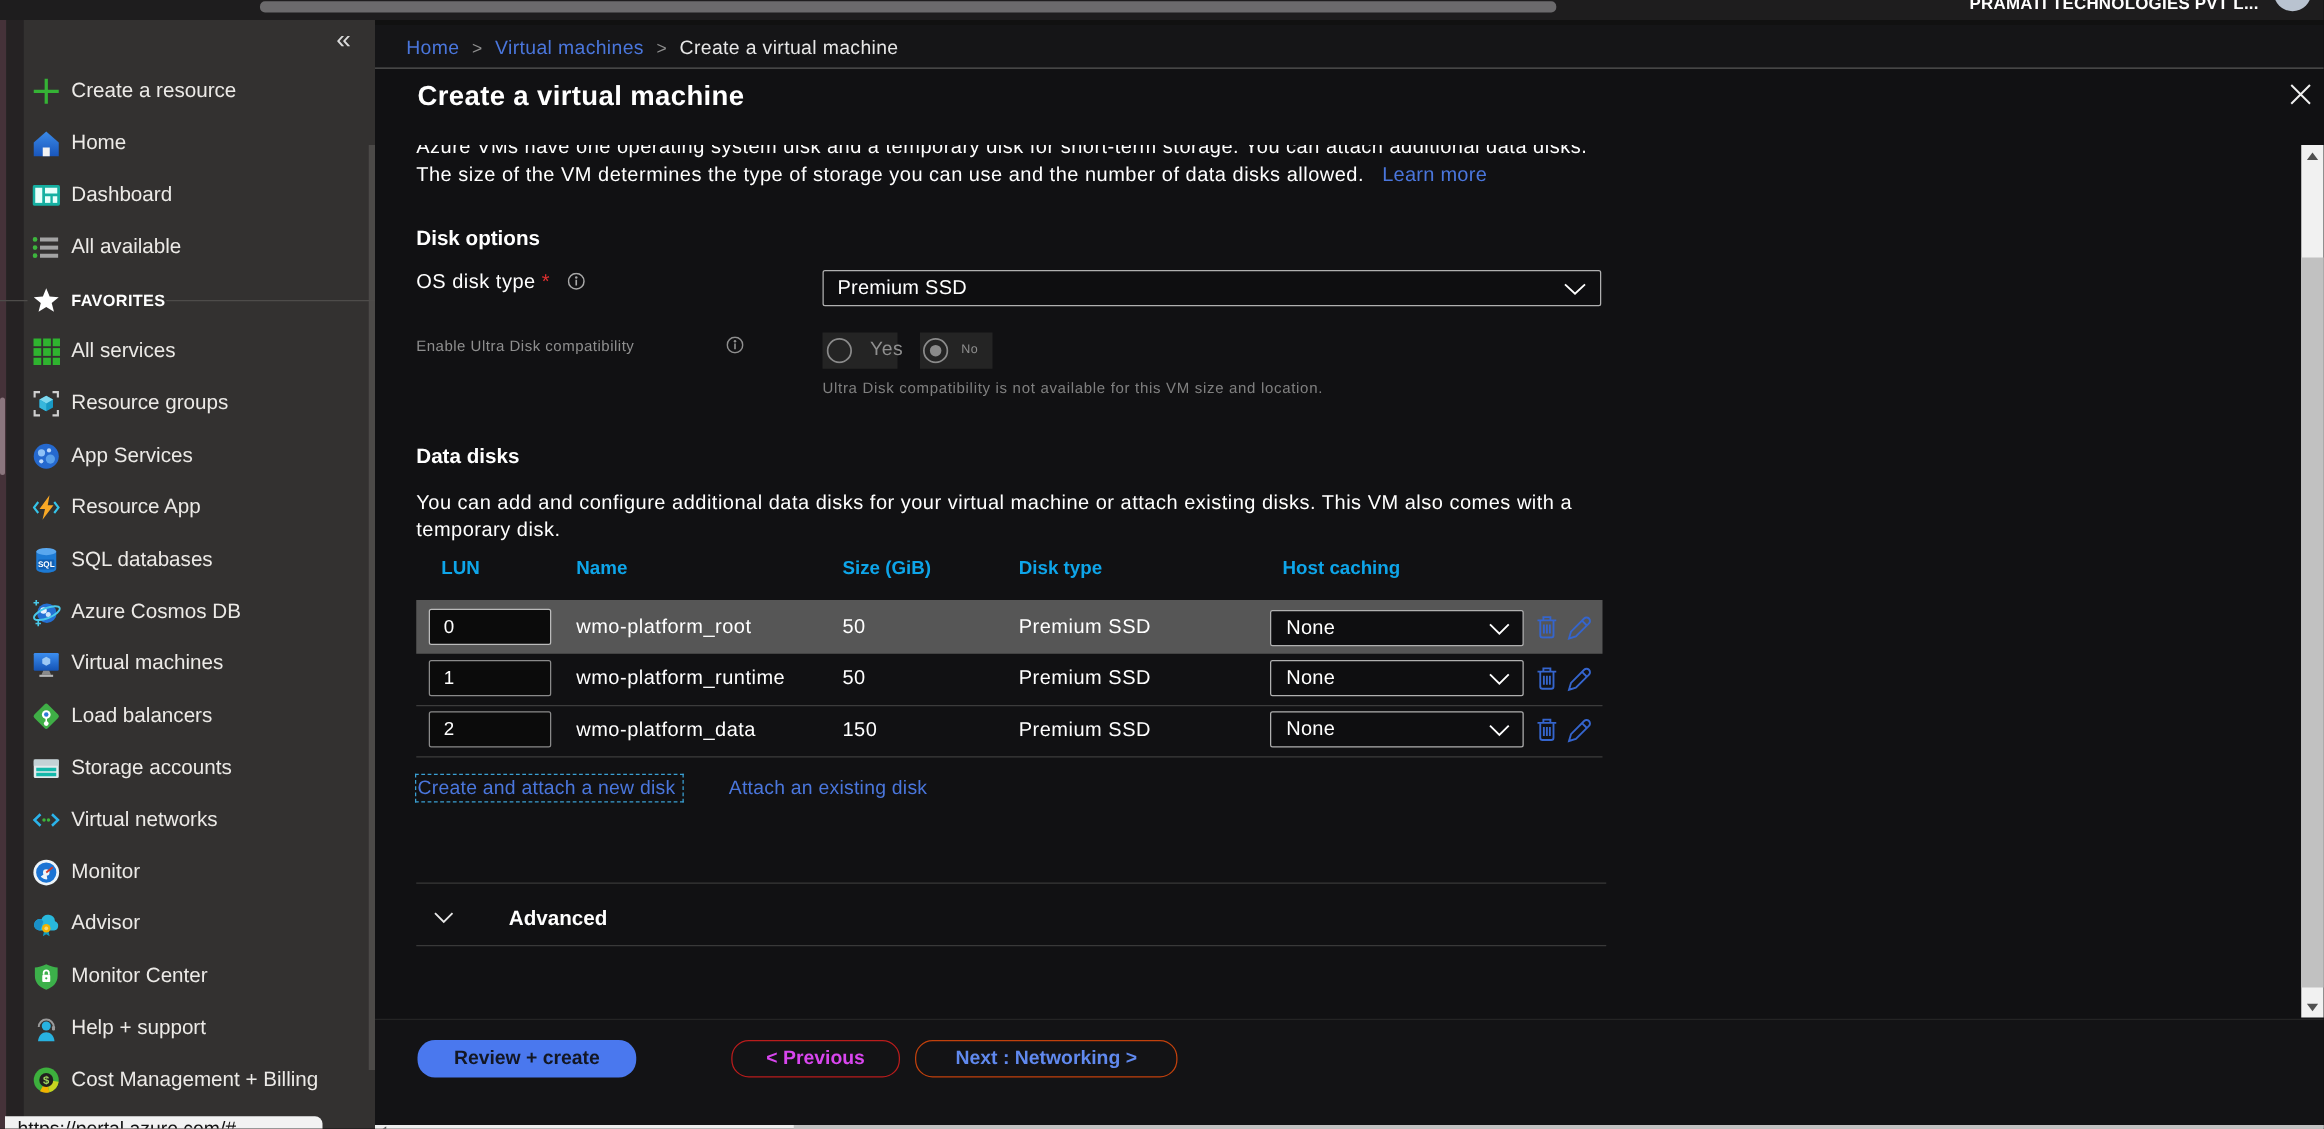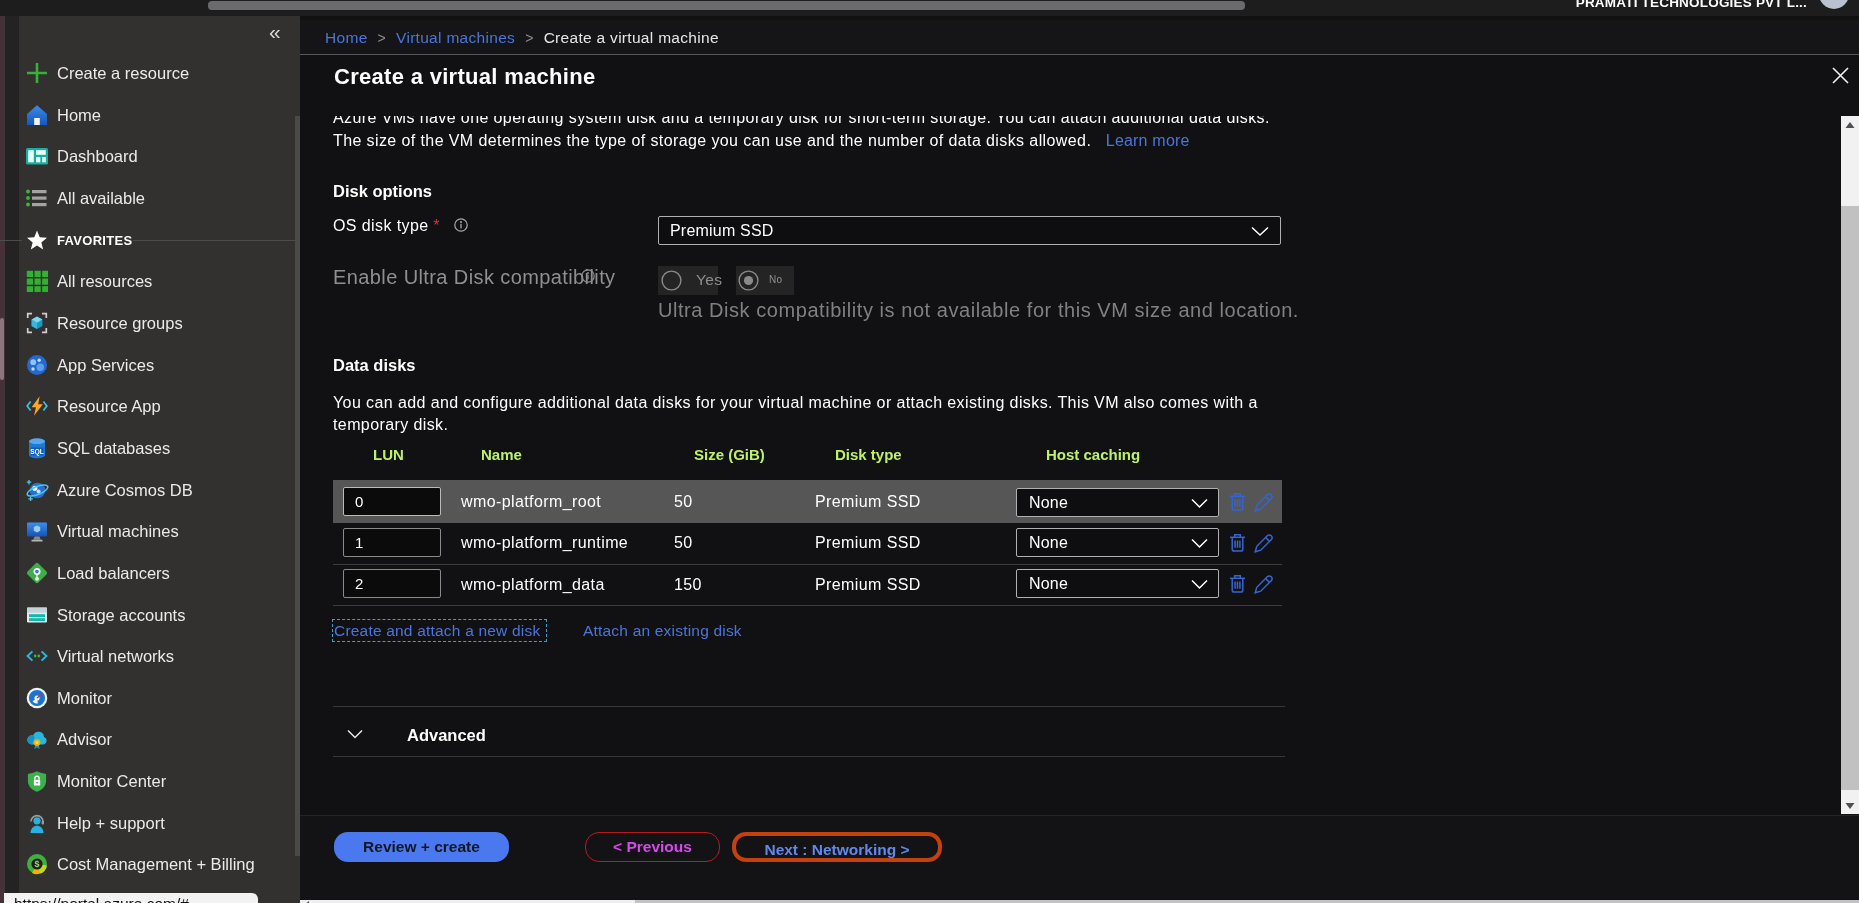--- a/index.html
+++ b/index.html
@@ -30,30 +30,30 @@
   #crumbs { left:25px; top:8px; font-size:15.5px; letter-spacing:0.3px; line-height:20px; color:#e6e6e6; white-space:nowrap; }
   #crumbs a { color:#4a76dc; text-decoration:none; }
   #crumbs .sep { color:#8f8f8f; padding:0 10px; font-size:14px; }
   #paneltop { left:0; top:34px; width:1559px; height:1px; background:#585858; }
   #ptitle { left:34px; top:44px; color:#fff; font-size:22px; font-weight:700; letter-spacing:0.3px; }
   #closex { left:1532px; top:47px; }
   
   #scrollwrap { left:0; top:96px; width:1541px; height:699px; overflow:hidden; }
   #scrollwrap > div { position:absolute; }
   .white { color:#fff; font-size:16px; letter-spacing:0.4px; line-height:22px; }
-  .gray { color:#8f8f8f; font-size:20px; letter-spacing:0.4px; line-height:22px; }
+  .gray { color:#8f8f8f; font-size:12px; letter-spacing:0.4px; line-height:22px; }
   .head { color:#fff; font-size:16.5px; font-weight:700; }
   a.link { color:#4a76dc; text-decoration:none; font-size:16px; letter-spacing:0.2px; }
   .ddown { border:1px solid #b0b0b0; border-radius:2px; background:#0e0e10; color:#fff; font-size:16px; letter-spacing:0.2px; }
   
   #botbar { left:0; top:795px; width:1559px; height:92px; background:#131315; border-top:1px solid #242424; }
   .btn { position:absolute; top:17px; height:30px; border-radius:14px; font-size:15.5px; font-weight:700; text-align:center; }
   #btn1 { left:34px; width:175px; background:#4a78ee; color:#131724; line-height:30px; }
   #btn2 { left:285px; width:135px; border:1px solid #b91c1c; color:#d946ef; line-height:28px; }
-  #btn3 { left:432px; width:210px; border:4px solid #c2410c; color:#6089ee; line-height:28px; }
+  #btn3 { left:432px; width:210px; border:1px solid #c2410c; color:#6089ee; line-height:28px; }
   
   #vsb { left:1541px; top:96px; width:18px; height:698px; background:#f1f1f1; }
   #vthumb { left:0px; top:90px; width:18px; height:584px; background:#c1c1c1; }
   
   #hsb { left:0px; top:880px; width:1559px; height:7px; background:#eeeeee; }
   #hthumb { left:335px; top:0; width:1224px; height:7px; background:#c2c2c2; }
   #tooltip { left:4px; top:893px; width:254px; height:10px; background:#f2f2f2; border-radius:0 6px 0 0; color:#111; font-size:15.5px; padding:2px 0 0 10px; white-space:nowrap; overflow:hidden; }
 </style>
 </head>
 <body>
@@ -142,21 +142,21 @@
           <rect x="8.5" y="0.8" width="6.2" height="6.2"></rect>
           <rect x="16.2" y="0.8" width="6.2" height="6.2"></rect>
           <rect x="0.8" y="8.5" width="6.2" height="6.2"></rect>
           <rect x="8.5" y="8.5" width="6.2" height="6.2"></rect>
           <rect x="16.2" y="8.5" width="6.2" height="6.2"></rect>
           <rect x="0.8" y="16.2" width="6.2" height="6.2"></rect>
           <rect x="8.5" y="16.2" width="6.2" height="6.2"></rect>
           <rect x="16.2" y="16.2" width="6.2" height="6.2"></rect>
         </g>
       </svg>
-    <span class="t">All resources</span>
+    <span class="t">All services</span>
   </div>
   <div class="abs mrow" style="top:295.9px">
     <svg width="22" height="22">
         <path d="M6 1.7 H1.7 V6 M16 1.7 H20.3 V6 M6 20.3 H1.7 V16 M16 20.3 H20.3 V16" stroke="#cfcfcf" stroke-width="1.7" fill="none"></path>
         <path d="M11 4.6 L16.4 7.6 V13.9 L11 17 L5.6 13.9 V7.6 Z" fill="#1899c4"></path>
         <path d="M11 4.6 L16.4 7.6 L11 10.7 L5.6 7.6 Z" fill="#7fd8ee"></path>
         <path d="M11 10.7 L5.6 7.6 V13.9 L11 17 Z" fill="#37b7dc"></path>
       </svg>
     <span class="t">Resource groups</span>
   </div>
@@ -335,21 +335,21 @@
           <circle cx="10.5" cy="10.5" r="9.4" stroke="#8a8a8a" stroke-width="1.4" fill="none"></circle>
           <circle cx="10.5" cy="10.5" r="4.6" fill="#8a8a8a"></circle>
         </svg>
       <span class="gray" style="position:absolute; left:33px; top:3px; font-size:10px;">No</span>
     </div>
     <div class="gray" style="left:358px; top:183px; color:#808080; letter-spacing:0.55px;">Ultra Disk compatibility is not available for this VM size and location.</div>
 
     <div class="head" style="left:33px; top:240px;">Data disks</div>
     <div class="white" style="left:33px; top:276px;">You can add and configure additional data disks for your virtual machine or attach existing disks. This VM also comes with a<br>temporary disk.</div>
 
-    <div style="position:absolute; left:0; top:330px; width:990px; height:22px; color:#bef264; font-size:15px; font-weight:700;margin-left:20px;">
+    <div style="position:absolute; left:0; top:330px; width:990px; height:22px; color:#0ea5e9; font-size:15px; font-weight:700;">
       <span class="abs" style="left:53px;">LUN</span>
         <span class="abs" style="left:161px;">Name</span>
         <span class="abs" style="left:374px;">Size (GiB)</span>
         <span class="abs" style="left:515px;">Disk type</span>
         <span class="abs" style="left:726px;">Host caching</span>
     </div>
 
     <div style="position:absolute; left:33px; top:364px; width:949px; height:43px; background:#565656;"></div>
 
     <div class="lun" style="position:absolute; left:43px; top:371px; width:98px; height:29px; border:1px solid #bbb; border-radius:2px; background:#0b0b0b; color:#fff; font-size:15px; line-height:27px; padding-left:11px;">0</div>

